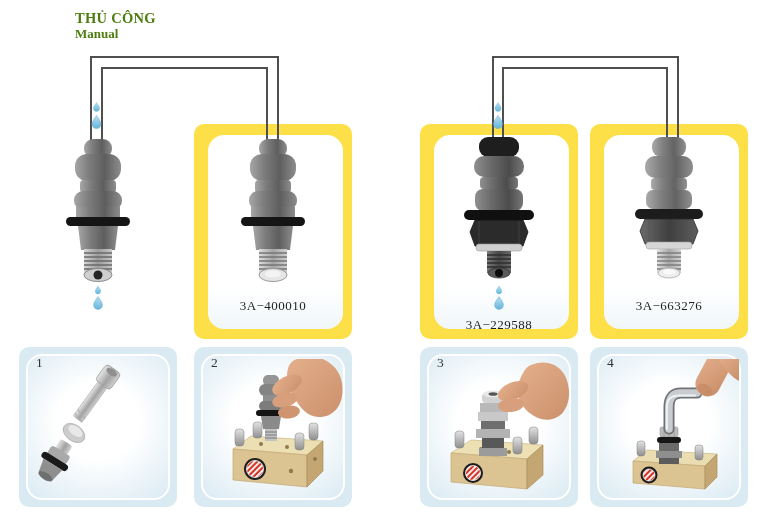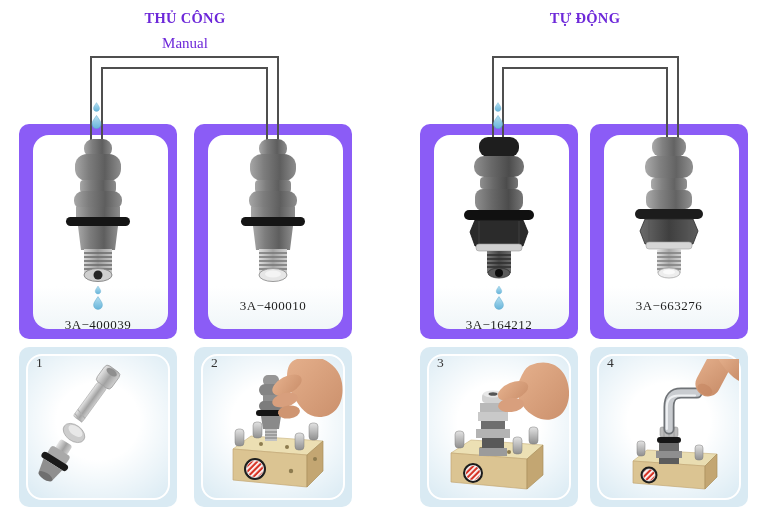--- a/index.html
+++ b/index.html
@@ -1,25 +1,25 @@
 <!DOCTYPE html>
 <html><head>
 <meta charset="utf-8">
 <style>
   html,body{margin:0;padding:0;background:#fff}
   .stage{position:relative;width:772px;height:516px;background:#ffffff;
          font-family:"Liberation Serif",serif;overflow:hidden}
-  .hdr{position:absolute;width:220px;text-align:center;color:#6d28d9;z-index:5}
+  .hdr{position:absolute;width:220px;color:#4d7c0f;z-index:5}
   .hdr .t1{font-weight:bold;font-size:14.5px;letter-spacing:.3px;line-height:1.15}
-  .hdr .t2{font-weight:normal;font-size:15px;line-height:1.15;margin-top:8px}
+  .hdr .t2{font-weight:bold;font-size:13px;line-height:1.15;margin-top:0}
   #hdr-manual{left:75px;top:10px}
   #hdr-auto{left:475px;top:10px}
 
   .panel-top{position:absolute;top:124px;width:158px;height:215px;
-             background:#8b5cf6;border-radius:10px;z-index:1}
+             background:#fde047;border-radius:10px;z-index:1}
   .panel-top .inner{position:absolute;left:14px;right:9px;top:11px;bottom:10px;
              background:linear-gradient(180deg,#ffffff 0%,#ffffff 78%,#f0f6f9 100%);
              border-radius:16px}
   .pt1{left:19px}.pt2{left:194px}.pt3{left:420px}.pt4{left:590px}
 
   .part-number{position:absolute;left:0;right:0;text-align:center;
              font-size:13px;letter-spacing:.5px;color:#1d1d1d;z-index:6}
   .pn-low{top:193px}
   .pn-high{top:174px}
 
@@ -38,34 +38,29 @@
 </head>
 <body>
 
 <div class="stage">
 
   <div class="hdr" id="hdr-manual">
     <div class="t1">THỦ CÔNG</div>
     <div class="t2">Manual</div>
   </div>
   <div class="hdr" id="hdr-auto">
-    <div class="t1">TỰ ĐỘNG</div>
-  </div>
-
-  <div class="panel-top pt1">
-    <div class="inner"></div>
-    <div class="part-number pn-low">3A−400039</div>
-  </div>
+  </div>
+
   <div class="panel-top pt2">
     <div class="inner"></div>
     <div class="part-number pn-high">3A−400010</div>
   </div>
   <div class="panel-top pt3">
     <div class="inner"></div>
-    <div class="part-number pn-low">3A−164212</div>
+    <div class="part-number pn-low">3A−229588</div>
   </div>
   <div class="panel-top pt4">
     <div class="inner"></div>
     <div class="part-number pn-high">3A−663276</div>
   </div>
 
   <svg class="tubes" width="772" height="516" viewBox="0 0 772 516">
     <defs>
       <path id="tdrop" d="M0,-8 C3,-3.5 5.5,-0.5 5.5,2.5 C5.5,5.8 3,8 0,8 C-3,8 -5.5,5.8 -5.5,2.5 C-5.5,-0.5 -3,-3.5 0,-8 Z"></path>
       <linearGradient id="dropg" x1="0" y1="0" x2="0" y2="1">

